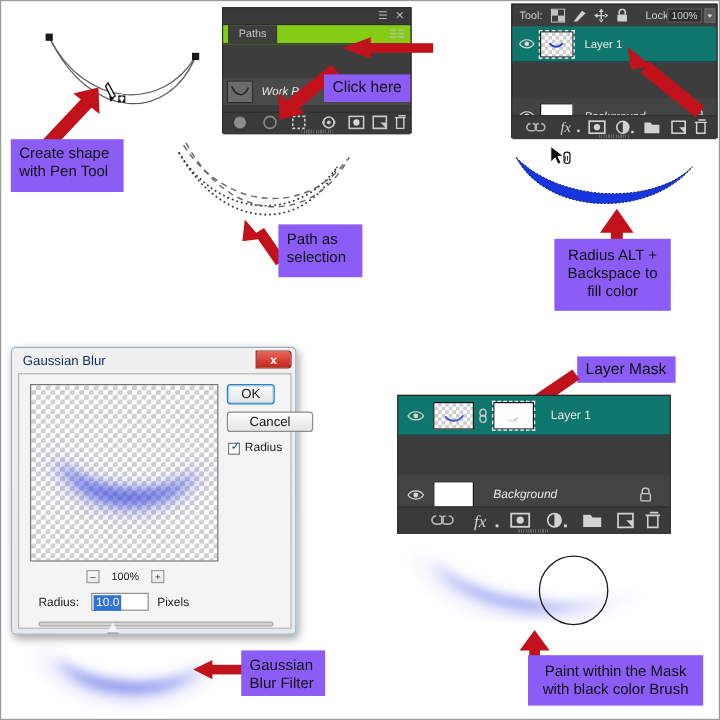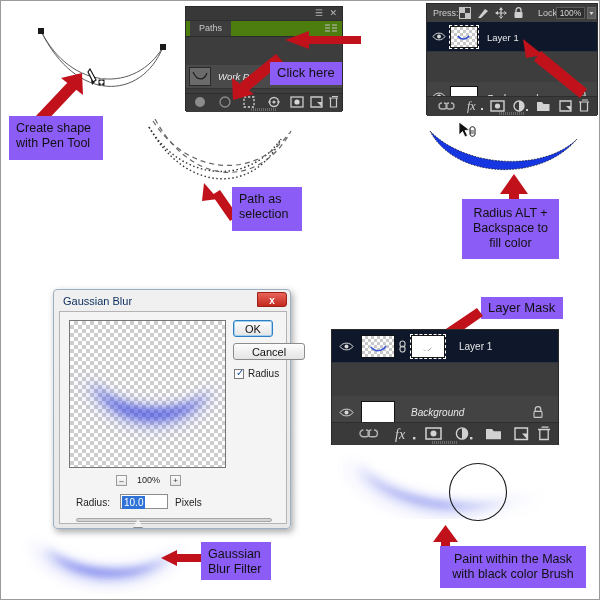--- a/index.html
+++ b/index.html
@@ -35,32 +35,32 @@
     border:1px solid #2a2a2a;
     box-sizing:border-box;
     color:#d2d2d2;
     font-size:9px;
   }
   .psTitlebar{
     height:13px;background:#383838;border-bottom:1px solid #2e2e2e;
     position:relative;
   }
   .psTabbar{
-    height:15px;background:#4d7c0f;position:relative;border-bottom:1px solid #2b2b2b;
+    height:15px;background:#84cc16;position:relative;border-bottom:1px solid #2b2b2b;
   }
   .psTab{
     position:absolute;left:4px;top:0;height:15px;line-height:15px;
     padding:0 9px;background:#3d3d3d;color:#c8c8c8;font-size:9px;
   }
   .psMenuIcon{position:absolute;right:5px;top:3px;width:12px;height:9px;}
   .psClose{position:absolute;right:5px;top:2px;color:#b9b9b9;font-size:9px;line-height:9px;}
   .psCollapse{position:absolute;right:19px;top:2px;color:#b9b9b9;font-size:9px;line-height:9px;}
 
   .psRow{position:relative;box-sizing:border-box;}
-  .psRowSel{background:#0f172a;}
+  .psRowSel{background:#0f766e;}
   .psRowName{
     position:absolute;font-size:9.5px;color:#e8e8e8;font-style:italic;
   }
   .psRowName.upright{font-style:normal;}
   .psThumb{
     position:absolute;background:#ffffff;border:1px solid #111111;box-sizing:border-box;
   }
   .checker{
     background-image:
       linear-gradient(45deg,#cdcdcd 25%,transparent 25%,transparent 75%,#cdcdcd 75%),
@@ -258,21 +258,21 @@
     <path d="M8,4 L22,20 L6,22 Z"></path>
   </g>
 </svg>
 
 <div class="callout" style="left:231px;top:186px;width:70px;height:44px;">Path as
 selection</div>
 
 <div class="psPanel" style="left:425px;top:2px;width:172px;height:112px;">
 
   <div style="position:absolute;left:0;top:0;width:100%;height:18px;">
-    <span class="lockLabel" style="left:6px;top:4px;">Press:</span>
+    <span class="lockLabel" style="left:6px;top:4px;">Tool:</span>
     <svg style="position:absolute;left:32px;top:3px;" width="12" height="12" viewBox="0 0 12 12">
       <rect x="0.5" y="0.5" width="11" height="11" fill="none" stroke="#c4c4c4"></rect>
       <rect x="1" y="1" width="5" height="5" fill="#c4c4c4"></rect>
       <rect x="6" y="6" width="5" height="5" fill="#c4c4c4"></rect>
     </svg>
     <svg style="position:absolute;left:50px;top:3px;" width="13" height="12" viewBox="0 0 13 12">
       <path d="M1,11 L8,2 L11,4 L4,11 Z" fill="#d0d0d0"></path>
     </svg>
     <svg style="position:absolute;left:68px;top:3px;" width="12" height="12" viewBox="0 0 12 12">
       <path d="M6,0 L8,3 H4 Z M6,12 L8,9 H4 Z M0,6 L3,4 V8 Z M12,6 L9,4 V8 Z M5.4,2 h1.2 v8 h-1.2 Z M2,5.4 h8 v1.2 h-8 Z" fill="#d0d0d0"></path>
@@ -357,21 +357,21 @@
   <g fill="#c1121c">
     <rect x="10" y="13" width="10" height="27"></rect>
     <path d="M15,0 L29,20 L1,20 Z"></path>
   </g>
 </svg>
 
 <div class="callout" style="left:461px;top:198px;width:97px;height:60px;text-align:center;padding-top:7px;">Radius ALT +
 Backspace to
 fill color</div>
 
-<div class="winDlg" style="left:8px;top:288px;width:238px;height:240px;margin-left:44px;">
+<div class="winDlg" style="left:8px;top:288px;width:238px;height:240px;">
   <div class="winTitle">Gaussian Blur</div>
   <div class="winCloseBtn">x</div>
 
   <div class="winInner" style="left:5px;top:21px;width:228px;height:213px;">
 
     <div class="previewBox checker" style="left:9px;top:8px;width:157px;height:148px;">
       <svg width="157" height="148" viewBox="0 0 157 148" style="display:block">
         <defs>
           <filter id="bl1" x="-60%" y="-60%" width="230%" height="230%">
             <feGaussianBlur stdDeviation="9"></feGaussianBlur>

